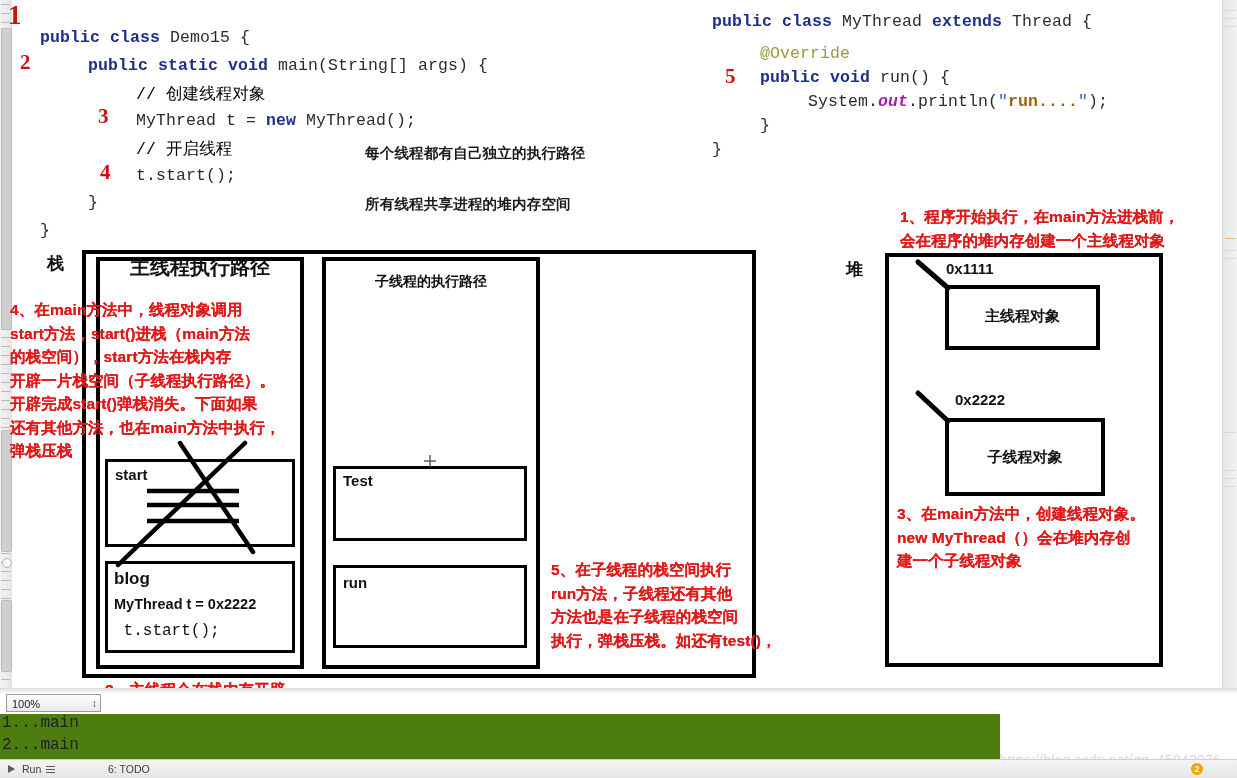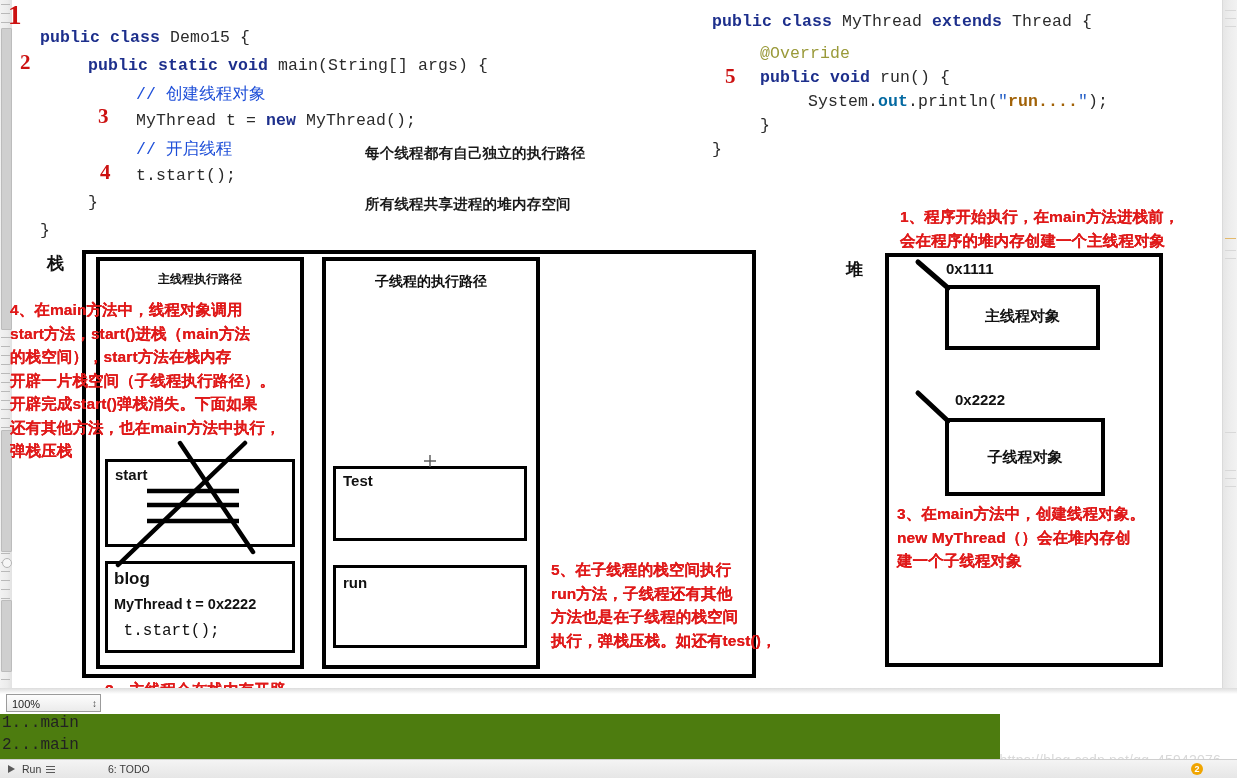--- a/index.html
+++ b/index.html
@@ -36,23 +36,23 @@
     background:#ffffff;border-right:1px solid #e4e4e4;
   }
 
   
   .code{
     position:absolute;white-space:pre;
     font-family:"Liberation Mono","DejaVu Sans Mono",monospace;
     font-size:16.5px;color:#2b2b2b;letter-spacing:.1px;
   }
   .kw{color:#1d2f8c;font-weight:bold;}
-  .cmt{color:#1d4ed8;}
+  .cmt{color:#000000;}
   .anno{color:#9a9a3a;}
-  .fld{color:#0369a1;font-weight:bold;}
+  .fld{color:#a21caf;font-style:italic;font-weight:bold;}
   .str{color:#2a63c8;}
   .strin{color:#a16207;font-weight:bold;}
   .plain{color:#2b2b2b;}
 
   .stepnum{
     position:absolute;color:#cc1111;font-weight:bold;
     font-family:"Liberation Serif","DejaVu Serif",serif;
     font-size:21px;line-height:1;
   }
   .stepnum.big{font-size:27px;}
@@ -269,21 +269,21 @@
       <div class="stepnum" style="left: 725px; top: 66px;">5</div>
     </div>
 
   <div class="note-black" style="left:365px;top:140px;">每个线程都有自己独立的执行路径</div>
   <div class="note-black" style="left:365px;top:191px;">所有线程共享进程的堆内存空间</div>
 
   <div class="lbl-cjk" style="left:47px;top:252px;">栈</div>
   <div class="box outer" style="left:82px;top:250px;width:674px;height:428px;"></div>
 
   <div class="box mid" style="left:96px;top:257px;width:208px;height:412px;"></div>
-  <div class="boxtitle" style="left:96px;top:271px;width:208px;font-size:12px;">主线程执行路径</div>
+  <div class="boxtitle" style="left:96px;top:254px;width:208px;font-size:20px;">主线程执行路径</div>
 
   <div class="box mid" style="left:322px;top:257px;width:218px;height:412px;"></div>
   <div class="boxtitle" style="left:322px;top:273px;width:218px;font-size:14px;">子线程的执行路径</div>
 
   <div class="box inner" style="left:105px;top:459px;width:190px;height:88px;"></div>
   <div class="frame-label" style="left:115px;top:466px;font-size:15px;">start</div>
 
   <div class="box inner" style="left:105px;top:561px;width:190px;height:92px;"></div>
   <div class="frame-label" style="left:114px;top:569px;font-size:17px;">blog</div>
   <div class="frame-label" style="left:114px;top:596px;font-size:14.5px;font-weight:bold;">MyThread t =   0x2222</div>

